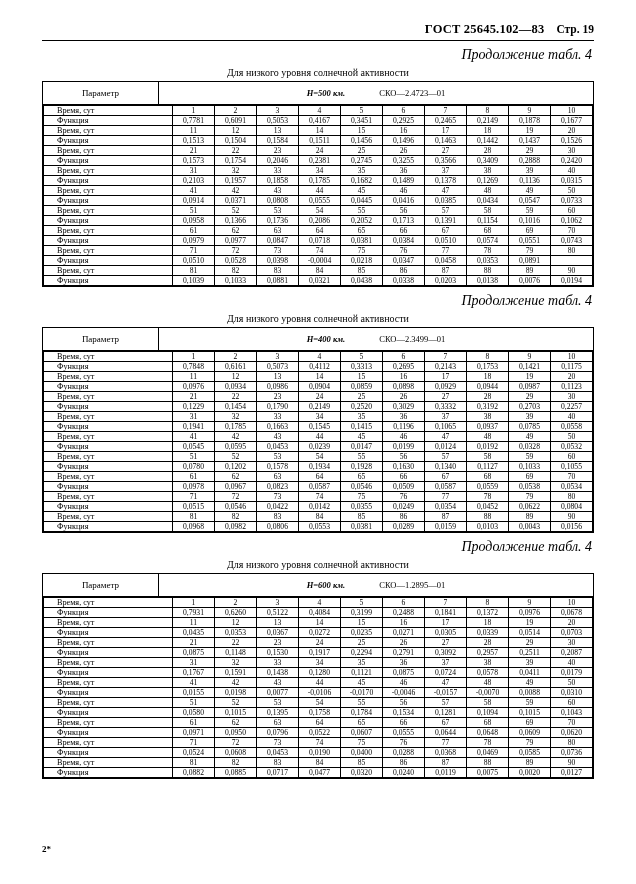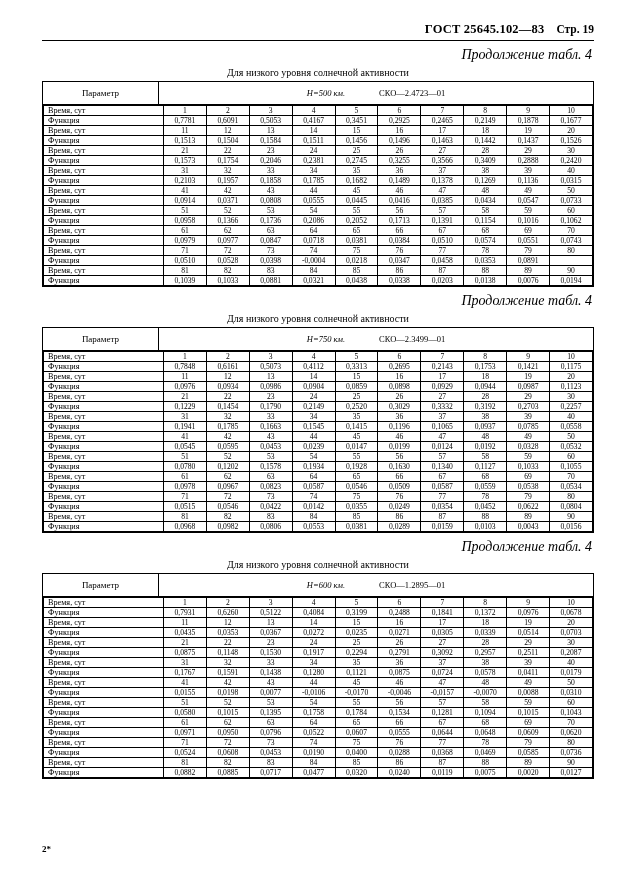--- a/index.html
+++ b/index.html
@@ -73,41 +73,41 @@
   }
   .param-cell {
     width: 115px;
     text-align: center;
     font-size: 9px;
   }
   .cond-cell {
     text-align: center;
     font-size: 8.5px;
   }
-  .cond-cell .hval { font-style: italic; }
+  .cond-cell .hval { font-style: italic; font-weight: bold; }
   .cond-cell .sep { display: inline-block; width: 34px; }
   .body-cell {
     padding: 4px 0 5px 0;
   }
   .rows {
     width: 100%;
     border-collapse: collapse;
     font-size: 7.6px;
     table-layout: fixed;
   }
   .rows td {
     border: none;
     padding: 0.2px 0;
     text-align: center;
     white-space: nowrap;
   }
   .rows td.lbl {
     width: 115px;
     text-align: left;
-    padding-left: 4px;
+    padding-left: 13px;
     font-size: 8.2px;
   }
   .footnote {
     position: absolute;
     left: 42px;
     bottom: 30px;
     font-size: 9px;
     font-weight: bold;
   }
 </style>
@@ -381,21 +381,21 @@
 
   <div class="cont-label">Продолжение табл. 4</div>
 
   <div class="block">
     <div class="block-title">Для низкого уровня солнечной активности</div>
     <table class="grid">
       <tbody>
           <tr class="head-row">
         <td class="param-cell">Параметр</td>
         <td class="cond-cell">
-          <span class="hval">H=750 км.</span><span class="sep"></span><span>СКО—2.3499—01</span>
+          <span class="hval">H=400 км.</span><span class="sep"></span><span>СКО—2.3499—01</span>
         </td>
       </tr>
       <tr>
         <td class="body-cell" colspan="2">
           <table class="rows">
             <tbody id="b1">
                   <tr>
                     <td class="lbl">Время, сут</td>
                     <td>1</td>
                     <td>2</td>

